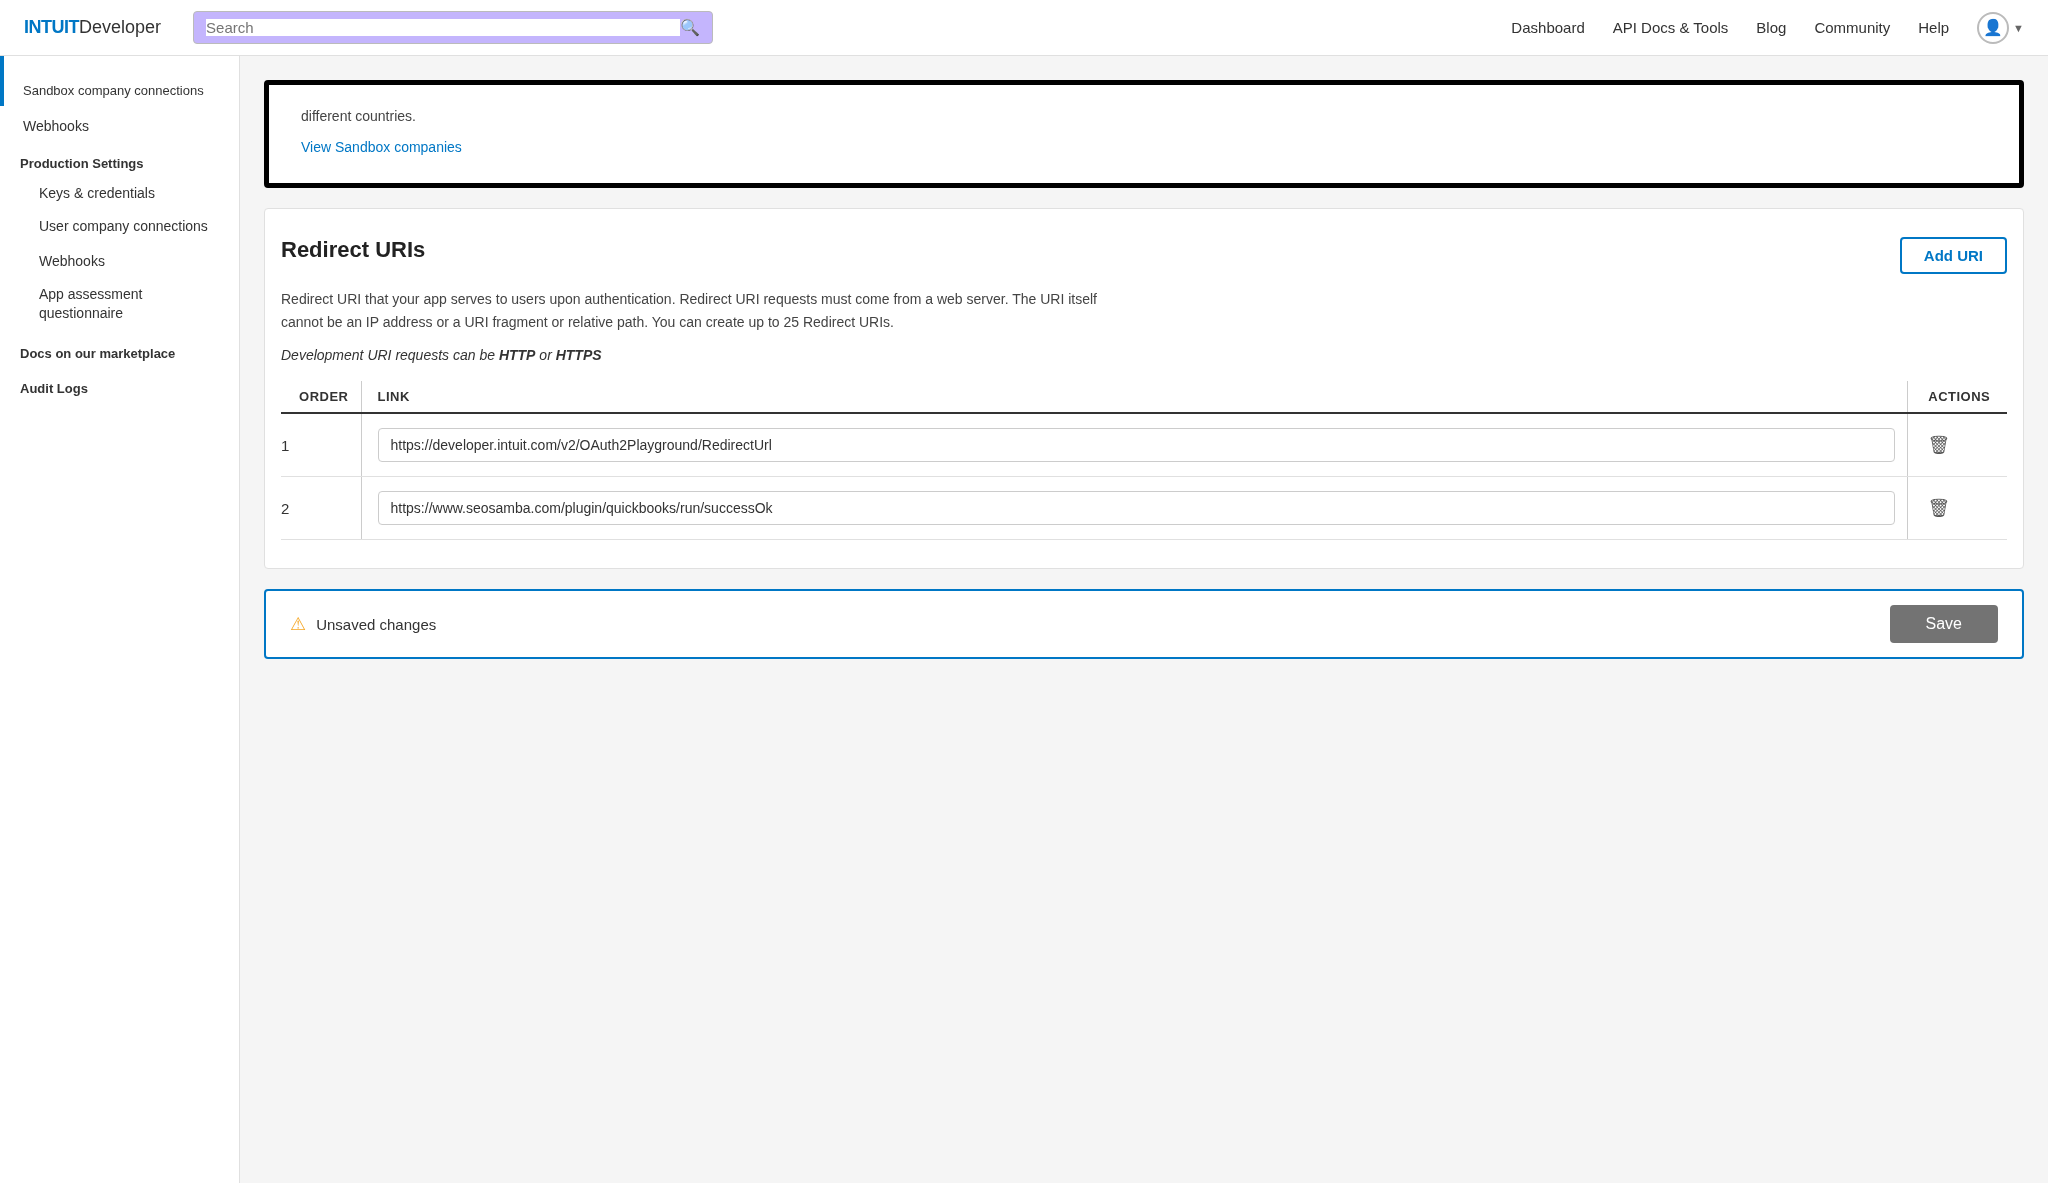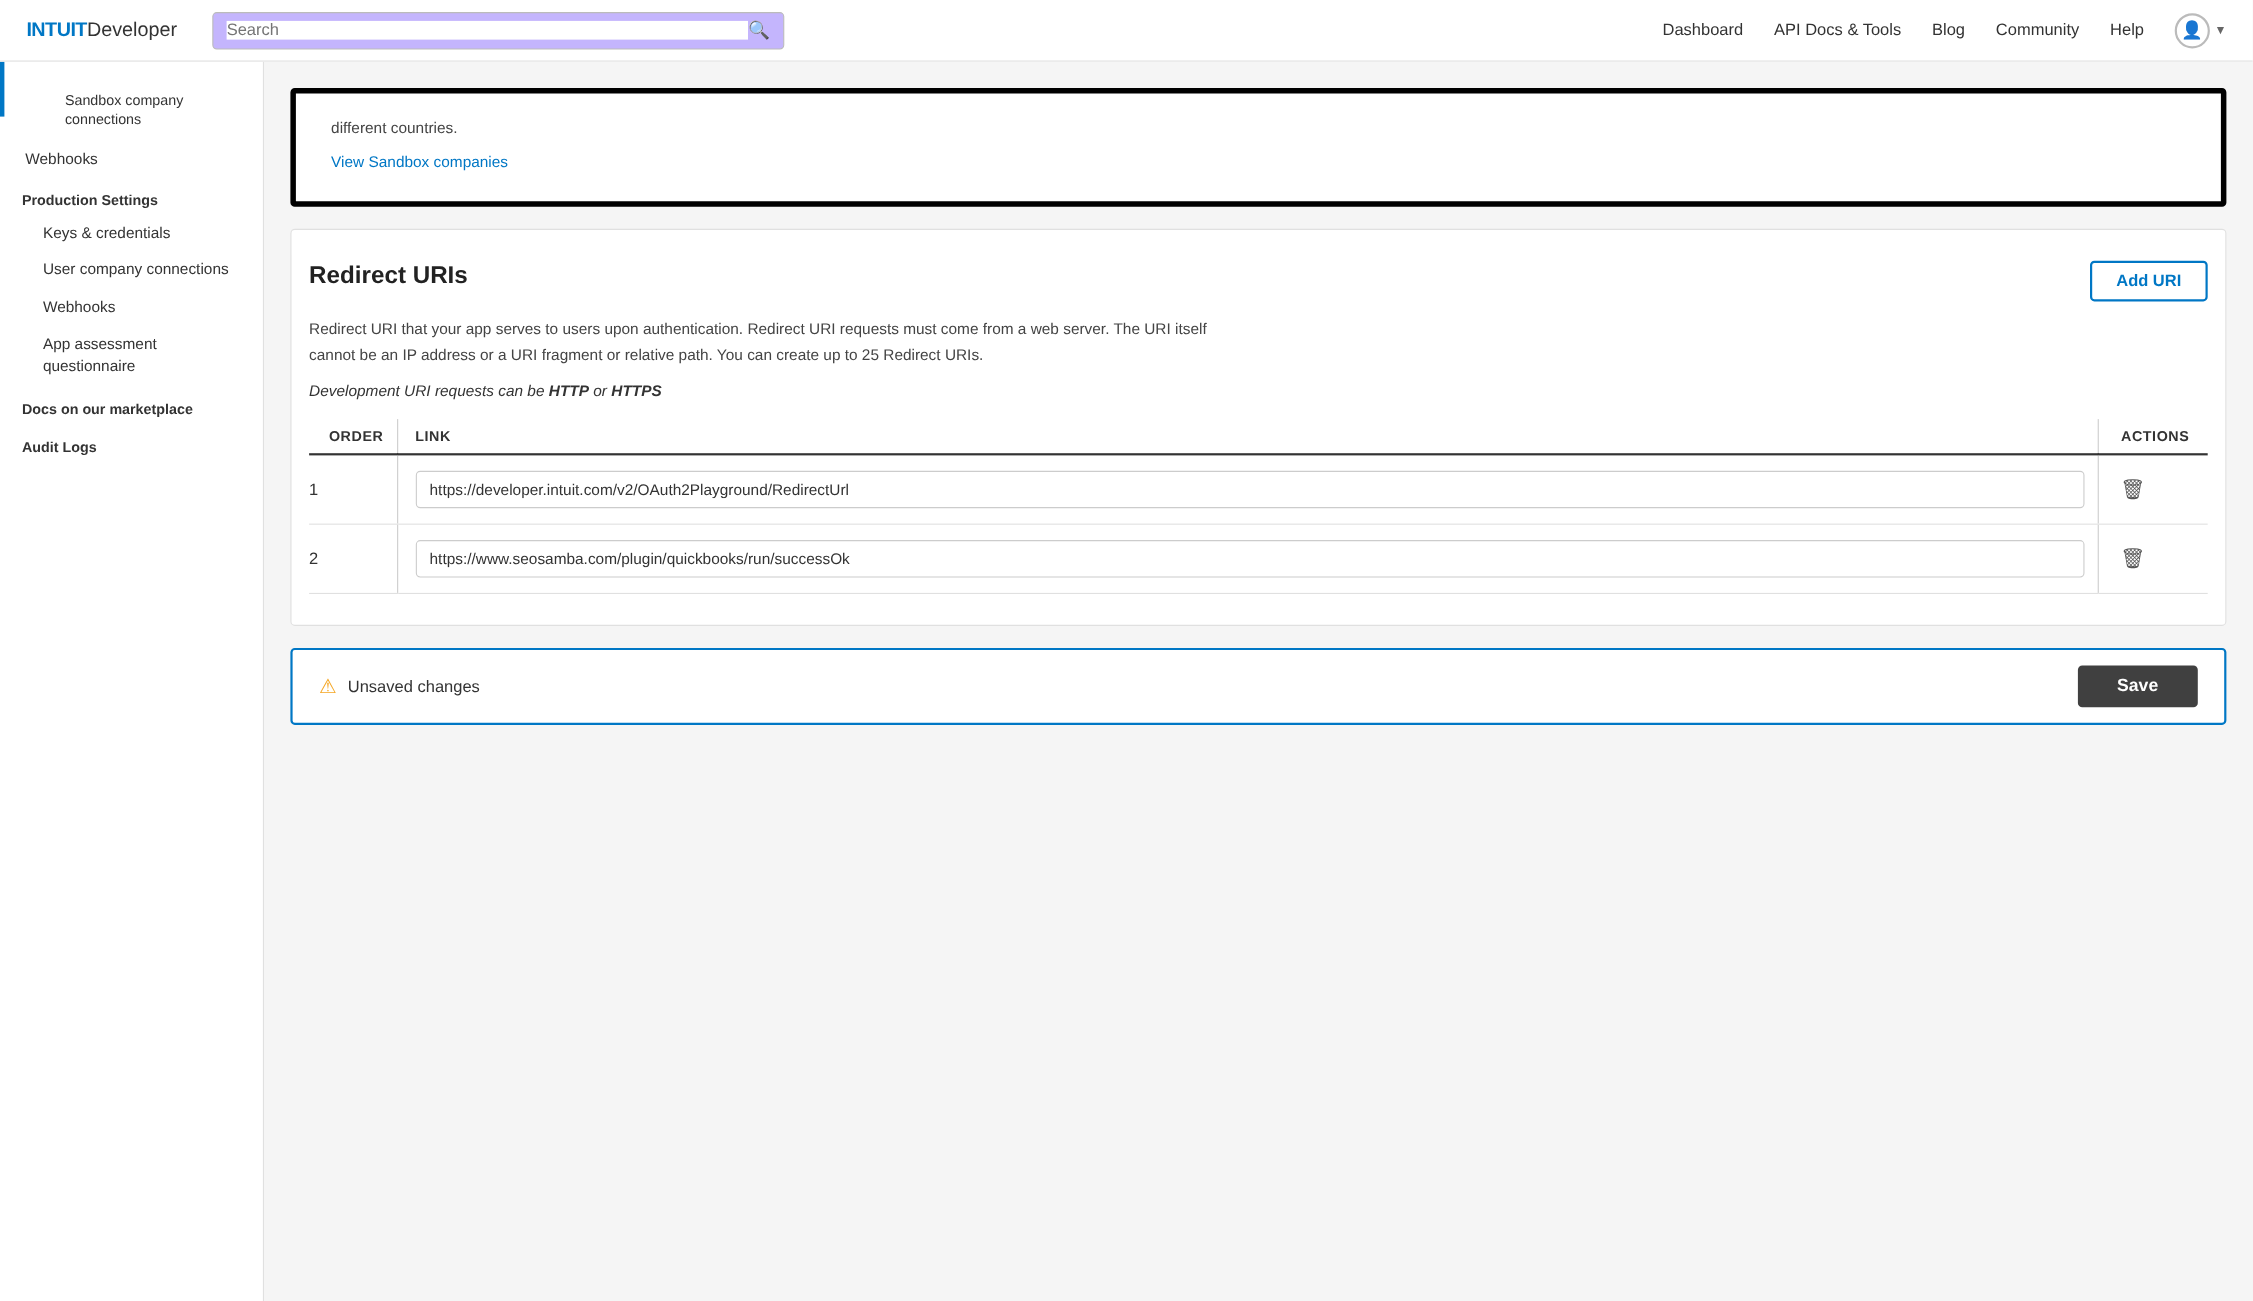--- a/index.html
+++ b/index.html
@@ -222,27 +222,27 @@
     }
     .unsaved-text {
       display: flex;
       align-items: center;
       gap: 10px;
       font-size: 15px;
       color: #333;
     }
     .warning-icon { color: #f5a623; font-size: 18px; }
     .save-btn {
-      background: #404040;
+      background: #737373;
       color: #fff;
       border: none;
       border-radius: 4px;
       padding: 10px 36px;
       font-size: 16px;
-      font-weight: 700;
+      font-weight: 400;
       cursor: pointer;
     }
 
     
     .partial-card {
       background: #fff;
       border: 5px solid #000000;
       border-radius: 4px;
       padding: 20px 32px 28px 32px;
       margin-bottom: 20px;
@@ -289,21 +289,21 @@
       <span style="font-size:11px; color:#666;">▼</span>
     </div>
   </nav>
 </header>
 
 <div class="layout">
 
   <aside class="sidebar" style="position:relative;">
     <div style="position:absolute; left:0; top:0; width:4px; height:50px; background:#0077c5;"></div>
 
-    <div class="sidebar-item" style="padding-left: 20px; font-size:13px; line-height:1.4; padding-top:10px; padding-bottom:10px;margin-left:36px;">
+    <div class="sidebar-item" style="padding-left: 20px; font-size:13px; line-height:1.4; padding-top:10px; padding-bottom:10px;">
       <span>Sandbox company connections</span>
     </div>
     <div class="sidebar-item" style="padding-left: 20px;">
       <span>Webhooks</span>
     </div>
 
     <div class="sidebar-section-label">Production Settings</div>
     <div class="sidebar-item">
       <span>Keys &amp; credentials</span>
     </div>

